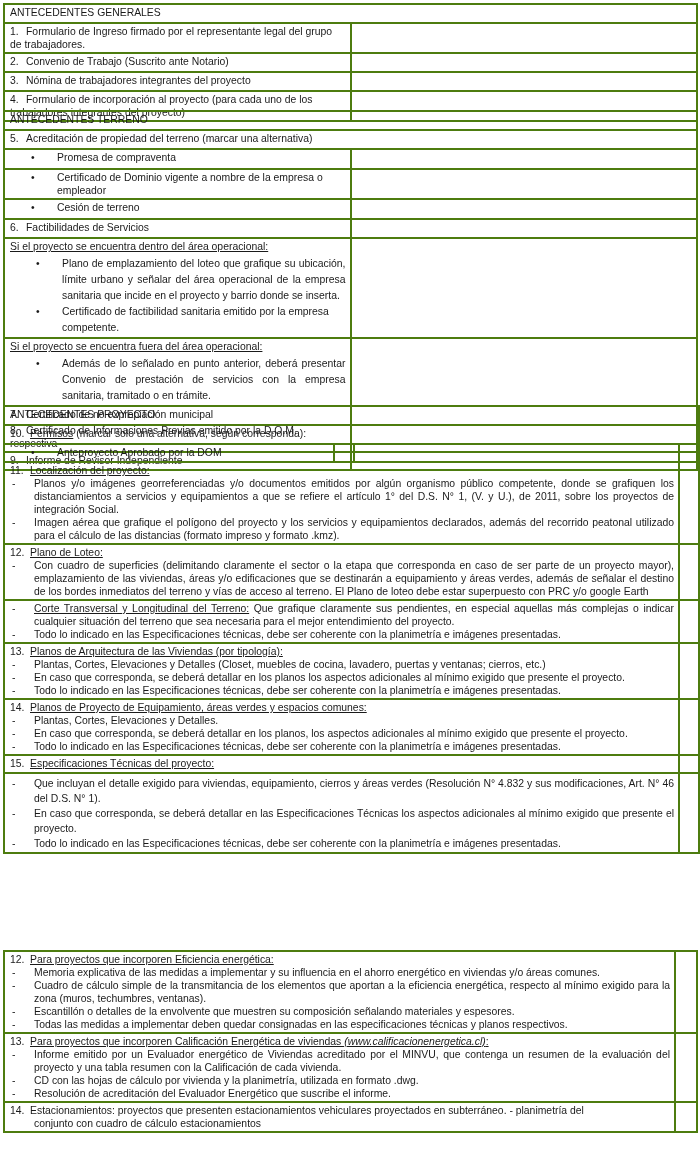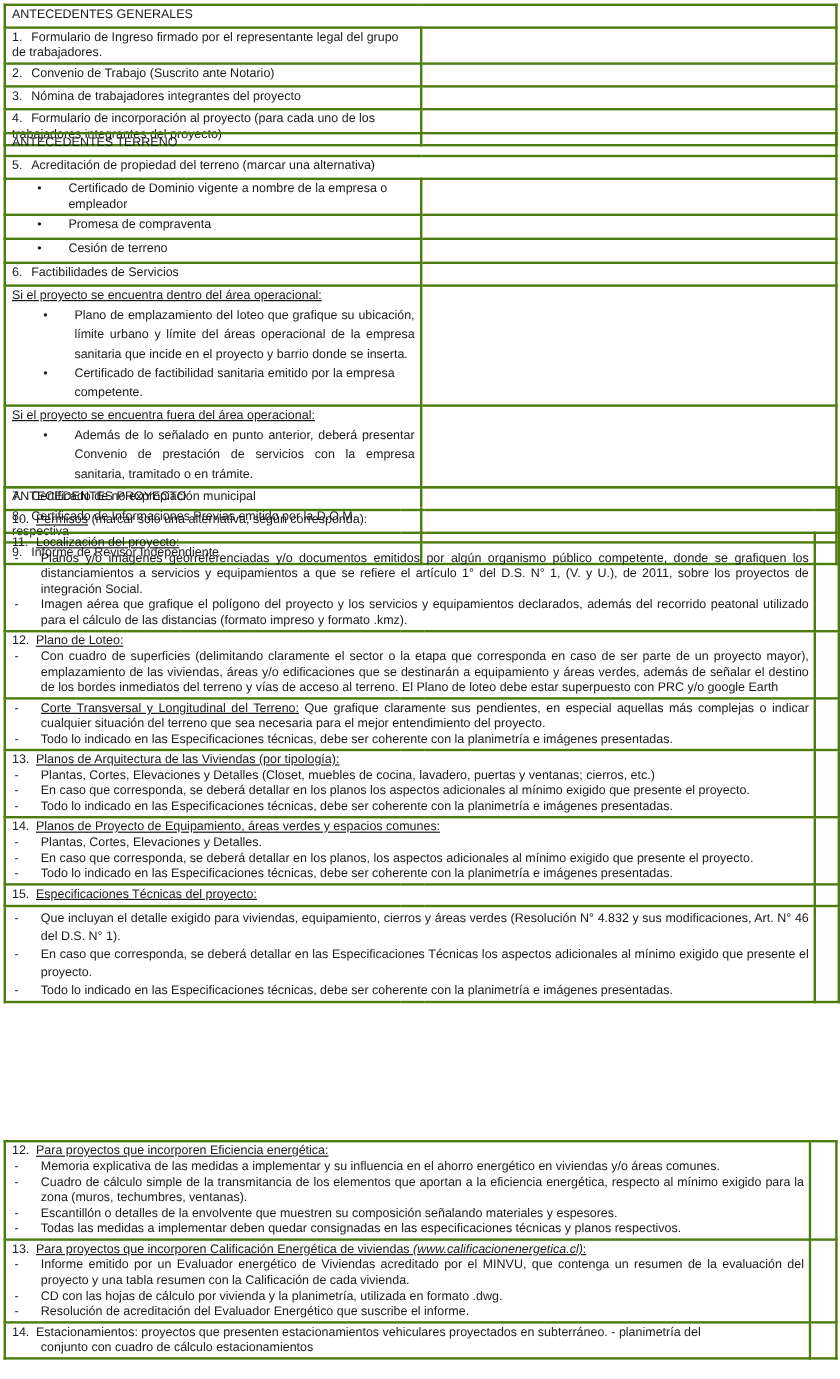--- a/index.html
+++ b/index.html
@@ -57,45 +57,45 @@
 <table>
   <tbody>
         <tr>
           <td colspan="2" class="hd" style="height:15px;">ANTECEDENTES TERRENO</td>
         </tr>
   <tr>
           <td colspan="2" style="height:15px;margin-left:44px;"><span class="num">5.</span><span>Acreditación de propiedad del terreno (marcar una alternativa)</span></td>
         </tr>
   <tr>
     <td class="bul" style="height:16px;">
+            <span>Promesa de compraventa</span>
+          </td>
+    <td class="chk"></td>
+  </tr>
+  <tr>
+    <td class="bul" style="height:16px;">
             <span>Certificado de Dominio vigente a nombre de la empresa o empleador</span>
-          </td>
-    <td class="chk"></td>
-  </tr>
-  <tr>
-    <td class="bul" style="height:16px;">
-            <span>Promesa de compraventa</span>
           </td>
     <td class="chk"></td>
   </tr>
   <tr>
     <td class="bul" style="height:16px;">
             <span>Cesión de terreno</span>
           </td>
     <td class="chk"></td>
   </tr>
   <tr>
     <td style="height:15px;"><span class="num">6.</span><span>Factibilidades de Servicios</span></td>
     <td class="chk"></td>
   </tr>
   <tr>
     <td>
       <div class="u">Si el proyecto se encuentra dentro del área operacional:</div>
       <div class="bul just" style="margin-top:3px;line-height:16px;">
-              <span>Plano de emplazamiento del loteo que grafique su ubicación, límite urbano y límite del áreas operacional de la empresa sanitaria que incide en el proyecto y barrio donde se inserta.</span>
+              <span>Plano de emplazamiento del loteo que grafique su ubicación, límite urbano y señalar del área operacional de la empresa sanitaria que incide en el proyecto y barrio donde se inserta.</span>
             </div>
       <div class="bul" style="line-height:16px;">
               <span>Certificado de factibilidad sanitaria emitido por la empresa competente.</span>
             </div>
     </td>
     <td class="chk"></td>
   </tr>
   <tr>
     <td>
       <div class="u">Si el proyecto se encuentra fuera del área operacional:</div>
@@ -129,20 +129,28 @@
         <col style="width:325px">
         <col style="width:20px">
       </colgroup>
   <tbody>
         <tr>
           <td colspan="4" class="hd" style="height:15px;">ANTECEDENTES PROYECTO</td>
         </tr>
   <tr>
           <td colspan="4" style="height:15px;margin-left:25px;"><span class="num" style="width:20px;">10.</span><span class="u">Permisos</span><span> (marcar solo una alternativa, según corresponda):</span></td>
         </tr>
+  <tr>
+    <td class="bul" style="height:14px;">
+            <span>Anteproyecto Aprobado por la DOM</span>
+          </td>
+    <td class="chk"></td>
+    <td></td>
+    <td class="chk"></td>
+  </tr>
 
   <tr>
     <td colspan="3">
       <div><span class="num" style="width:20px;">11.</span><span class="u">Localización del proyecto:</span></div>
       <div class="dash just"><span>Planos y/o imágenes georreferenciadas y/o documentos emitidos por algún organismo público competente, donde se grafiquen los distanciamientos a servicios y equipamientos a que se refiere el artículo 1° del D.S. N° 1, (V. y U.), de 2011, sobre los proyectos de integración Social.</span></div>
       <div class="dash just"><span>Imagen aérea que grafique el polígono del proyecto y los servicios y equipamientos declarados, además del recorrido peatonal utilizado para el cálculo de las distancias (formato impreso y formato .kmz).</span></div>
     </td>
     <td class="chk"></td>
   </tr>
 

